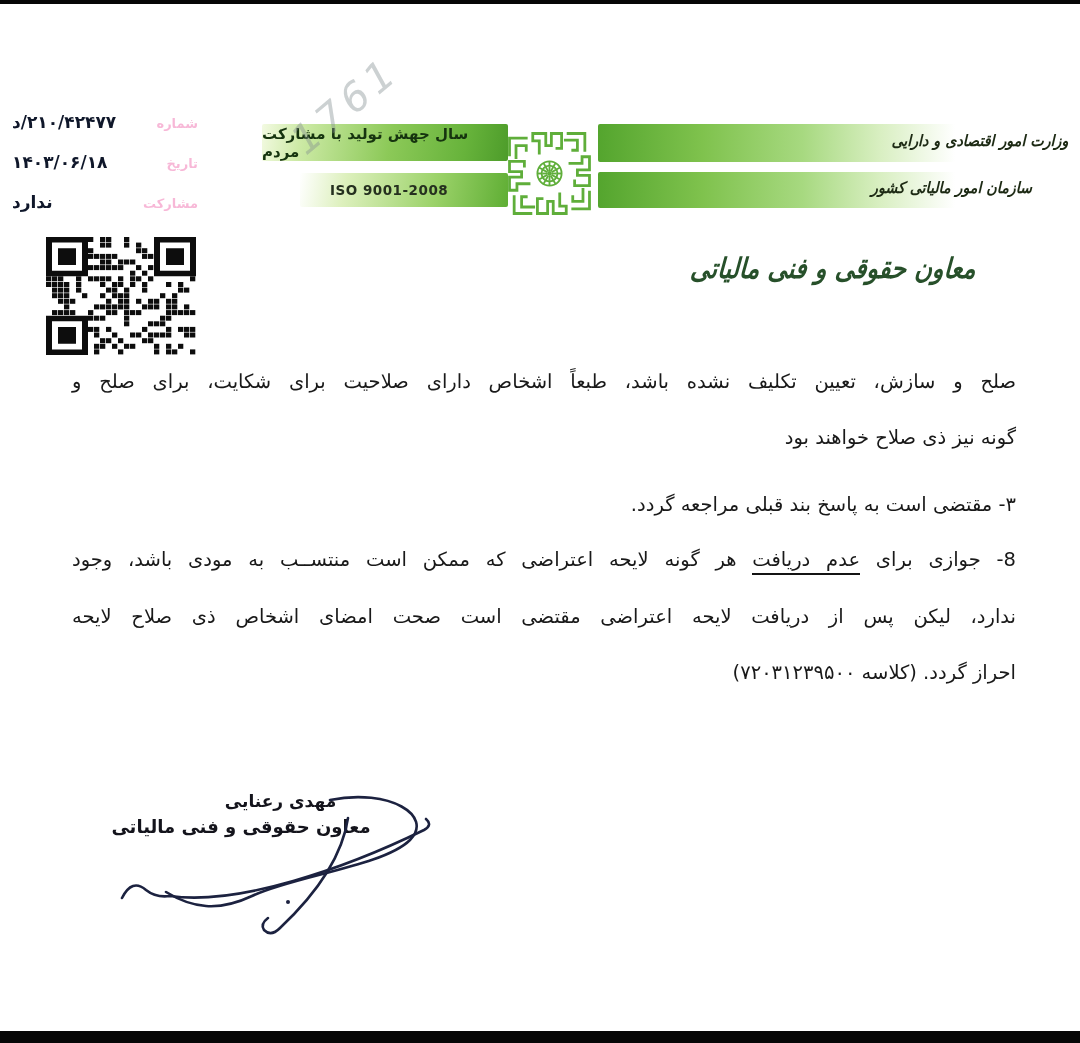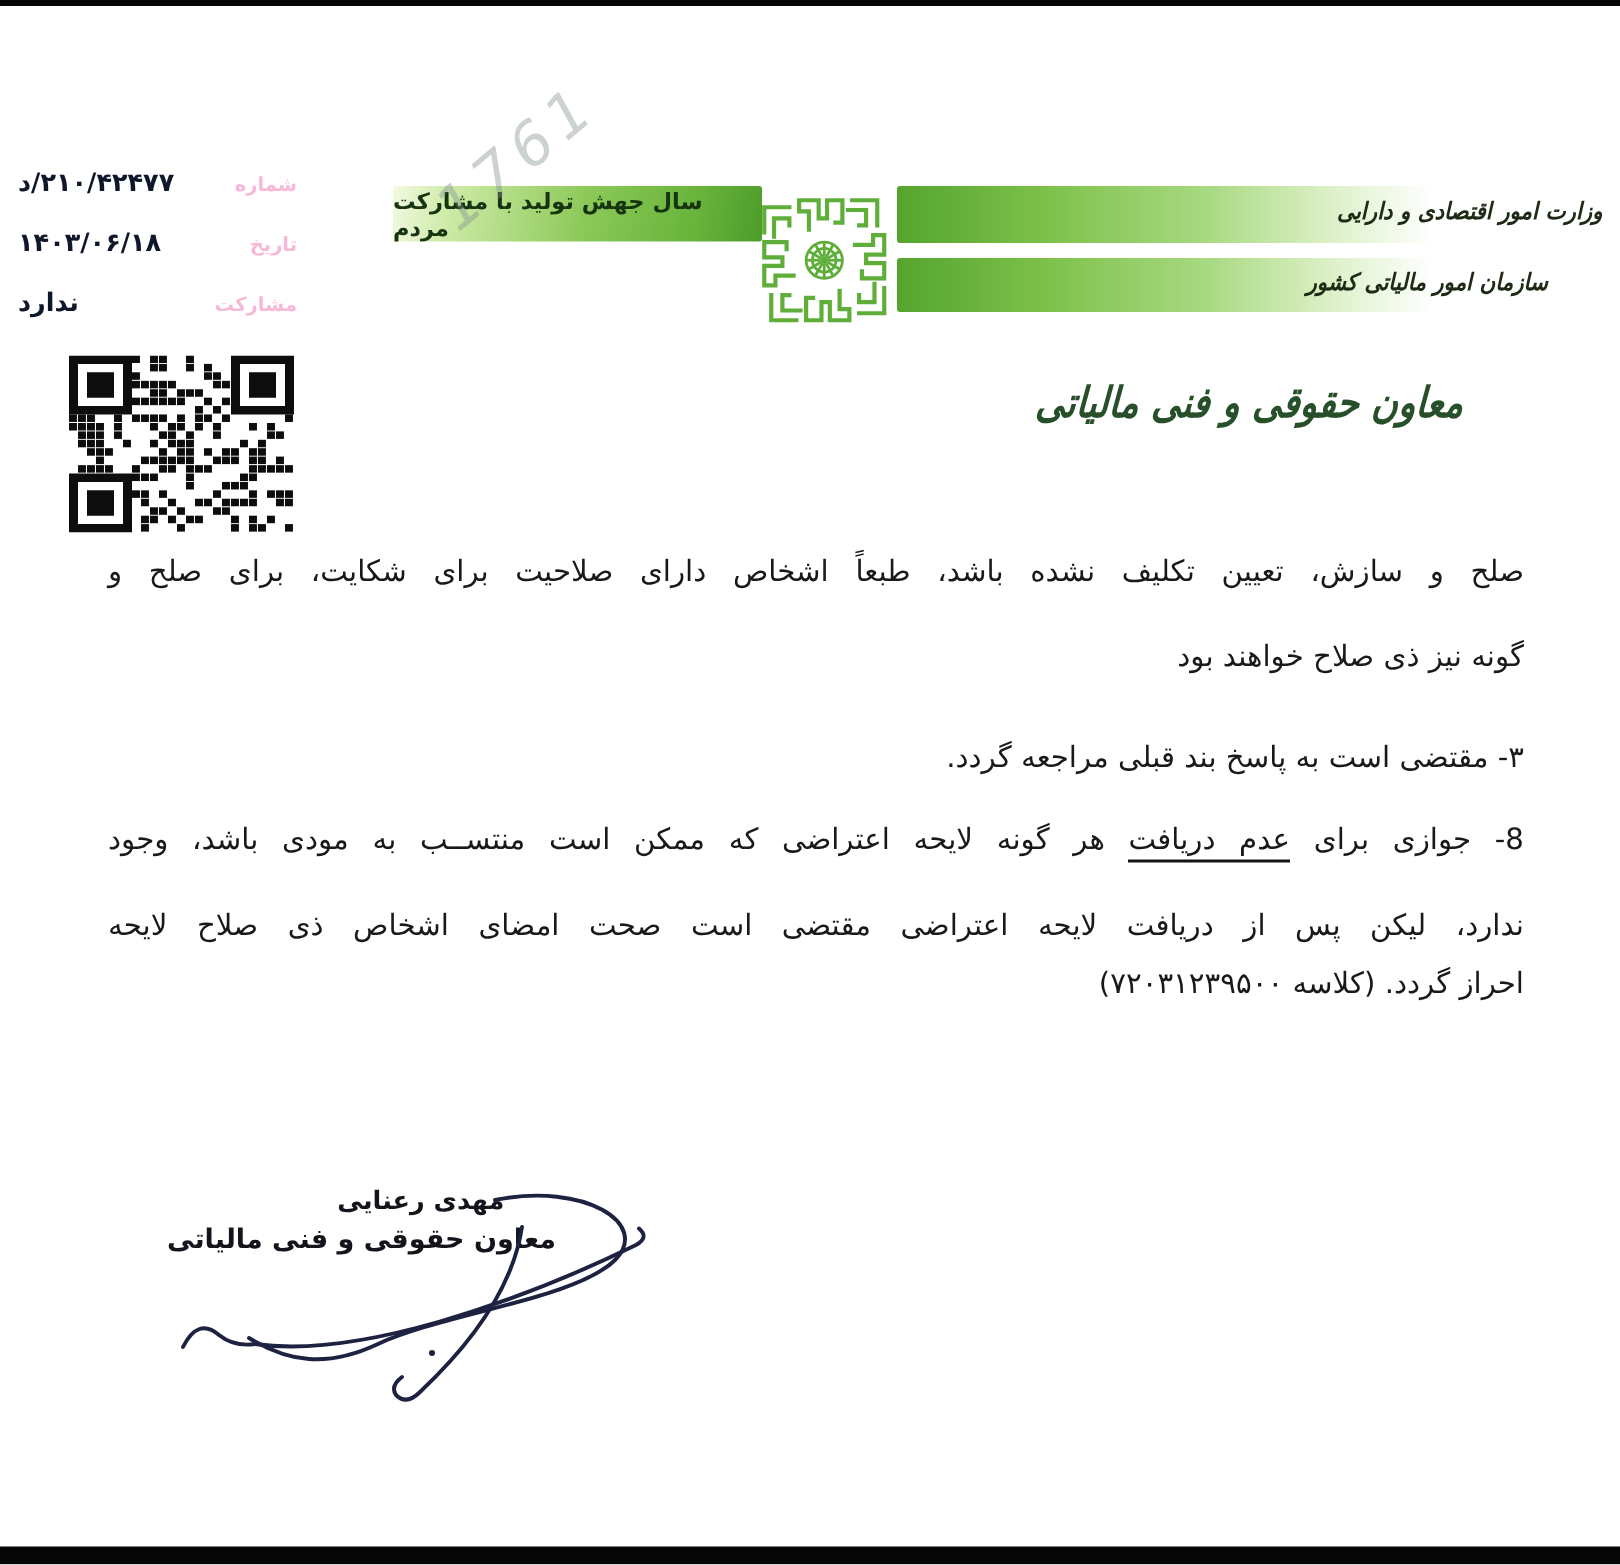--- a/index.html
+++ b/index.html
@@ -76,20 +76,23 @@
       <span class="refvalue">۱۴۰۳/۰۶/۱۸</span>
     </div>
     <div class="refrow">
       <span class="reflabel">مشارکت</span>
       <span class="refvalue">ندارد</span>
     </div>
   </div>
 
   <div class="band band-l1">
     <span>سال جهش تولید با مشارکت مردم</span>
+  </div>
+  <div class="band band-l2">
+    <span>ISO 9001-2008</span>
   </div>
   <div class="band band-r1"></div>
   <div class="band band-r2"></div>
   <div class="bandtext bt1">وزارت امور اقتصادی و دارایی</div>
   <div class="bandtext bt2">سازمان امور مالیاتی کشور</div>
   <div class="scribble">1761</div>
 
   <svg class="logo" viewBox="0 0 100 100" aria-hidden="true">
     <g stroke="#5fae3a" fill="none" stroke-width="2">
       <circle cx="50" cy="50" r="13"></circle>
@@ -305,21 +308,21 @@
   <div class="lettertitle">معاون حقوقی و فنی مالیاتی</div>
 
   <div class="bodycol" style="top:0;">
     <div class="line full" style="top:366px;font-family:Liberation Serif, serif;">صلح و سازش، تعیین تکلیف نشده باشد، طبعاً اشخاص دارای صلاحیت برای شکایت، برای صلح و</div>
     <div class="line" style="top:422px;">گونه نیز ذی صلاح خواهند بود</div>
     <div class="line" style="top:489px;">۳- مقتضی است به پاسخ بند قبلی مراجعه گردد.</div>
     <div class="line full" style="top:544px;">
       <span>8- جوازی برای </span><span class="emph">عدم دریافت</span><span> هر گونه لایحه اعتراضی که ممکن است منتســب به مودی باشد، وجود</span>
     </div>
     <div class="line full" style="top:601px;">ندارد، لیکن پس از دریافت لایحه اعتراضی مقتضی است صحت امضای اشخاص ذی صلاح لایحه</div>
-    <div class="line" style="top:640px;">احراز گردد. (کلاسه ۷۲۰۳۱۲۳۹۵۰۰)</div>
+    <div class="line" style="top:657px;">احراز گردد. (کلاسه ۷۲۰۳۱۲۳۹۵۰۰)</div>
   </div>
 
   <div class="signame">مهدی رعنایی</div>
   <div class="sigtitle">معاون حقوقی و فنی مالیاتی</div>
   <svg class="scrawl" viewBox="0 0 344 168" aria-hidden="true">
     <g stroke="#1c2240" stroke-width="2.6" fill="none" stroke-linecap="round">
       <path d="M14 120 q10 -20 24 -8 q10 8 24 6 C130 128 238 90 316 52 q9 -5 2 -11"></path>
       <path d="M222 22 C282 10 326 38 302 62 C276 88 186 98 144 118 C110 134 84 130 58 114"></path>
       <path d="M240 40 C234 80 206 118 172 150 q-9 9 -16 2 q-4 -6 4 -12"></path>
     </g>

